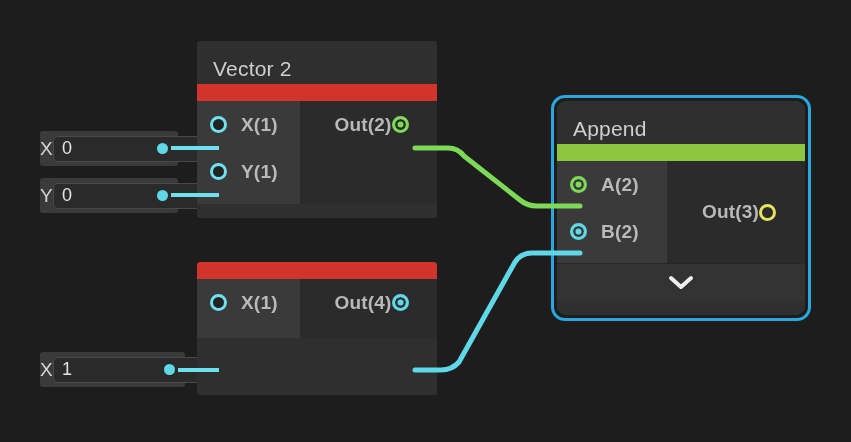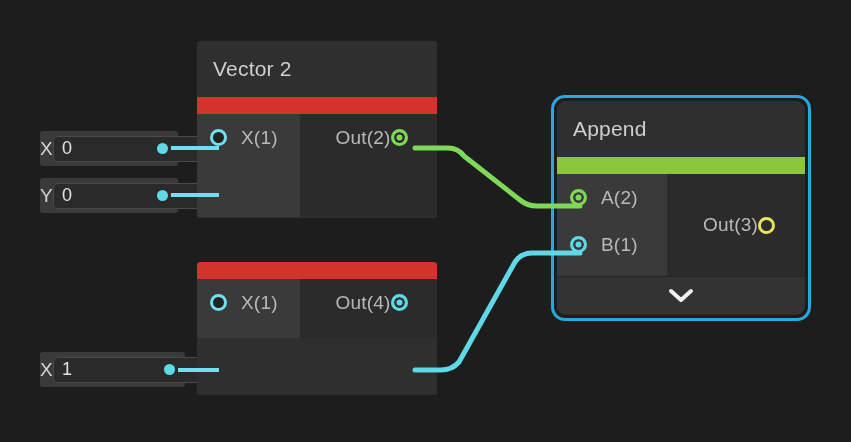--- a/index.html
+++ b/index.html
@@ -84,39 +84,40 @@
     overflow: hidden;
     background: #2f2f2f;
   }
   .node.selected .node-inner { border-radius: 9px; }
 
   .node-title {
     color: #cfcfcf;
     font-size: 21px;
     padding: 16px 0 0 16px;
     letter-spacing: .2px;
-    height: 56px;
+    height: 43px;
   }
   .node-accent { height: 17px; width: 100%; }
 
   .node-body { display: flex; }
   .col-in {
     background: #3a3a3a;
     position: relative;
   }
   .col-out {
     background: #2b2b2b;
     position: relative;
     flex: 1;
   }
   .port-row {
     position: relative;
     display: flex;
     align-items: center;
     height: 47px;
+    font-weight: bold;
   }
   .port-row.out { justify-content: center; padding-right: 14px; }
   .port-label {
     color: #b9b9b9;
     font-size: 19px;
     letter-spacing: .2px;
   }
   .port-row.in .port-label { margin-left: 44px; }
   .port-row.out .port-label { margin-left: 20px; }
 
@@ -181,20 +182,24 @@
   <div class="node" style="left:197px; top:41px; width:240px; height:177px;">
     <div class="node-inner">
       <div class="node-title">Vector 2</div>
       <div class="node-accent" style="background:#d2332a;"></div>
       <div class="node-body" style="height:103px;">
         <div class="col-in" style="width:103px;">
           <div class="port-row in">
             <span class="port in-port"></span>
             <span class="port-label">X(1)</span>
           </div>
+          <div class="port-row in">
+            <span class="port in-port"></span>
+            <span class="port-label">Y(1)</span>
+          </div>
         </div>
         <div class="col-out">
           <div class="port-row out">
             <span class="port-label">Out(2)</span>
             <span class="port out-port filled-green"></span>
           </div>
         </div>
       </div>
     </div>
   </div>
@@ -225,21 +230,21 @@
       <div class="node-title">Append</div>
       <div class="node-accent" style="background:#8cc63f;"></div>
       <div class="node-body" style="height:102px;">
         <div class="col-in" style="width:110px;">
           <div class="port-row in">
             <span class="port in-port filled-green" style="box-shadow:inset 0 0 0 2.5px #3a3a3a;"></span>
             <span class="port-label">A(2)</span>
           </div>
           <div class="port-row in">
             <span class="port in-port filled-cyan" style="box-shadow:inset 0 0 0 2.5px #3a3a3a;"></span>
-            <span class="port-label">B(1)</span>
+            <span class="port-label">B(2)</span>
           </div>
         </div>
         <div class="col-out">
           <div class="port-row out" style="height:102px;">
             <span class="port-label">Out(3)</span>
             <span class="port out-port hollow-yellow"></span>
           </div>
         </div>
       </div>
       <div class="node-footer">

